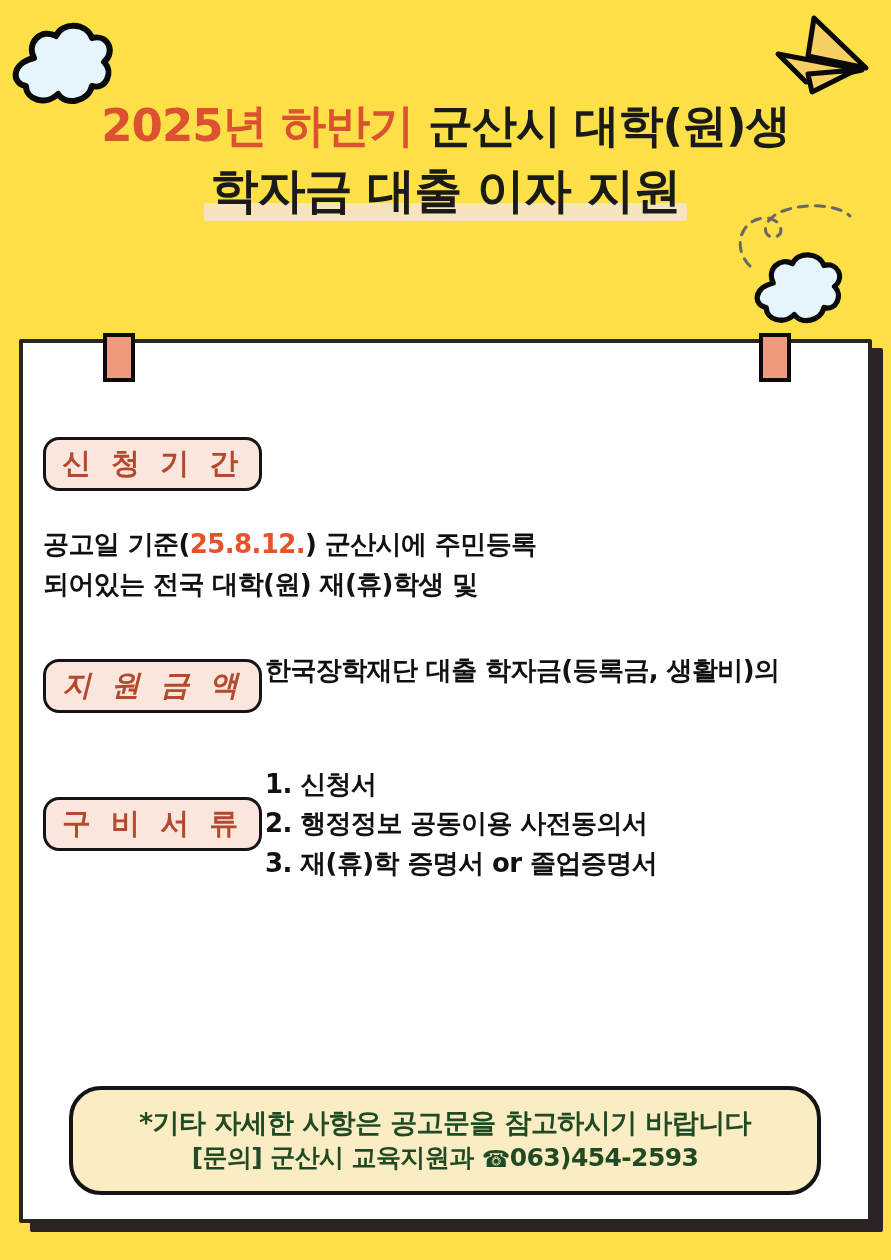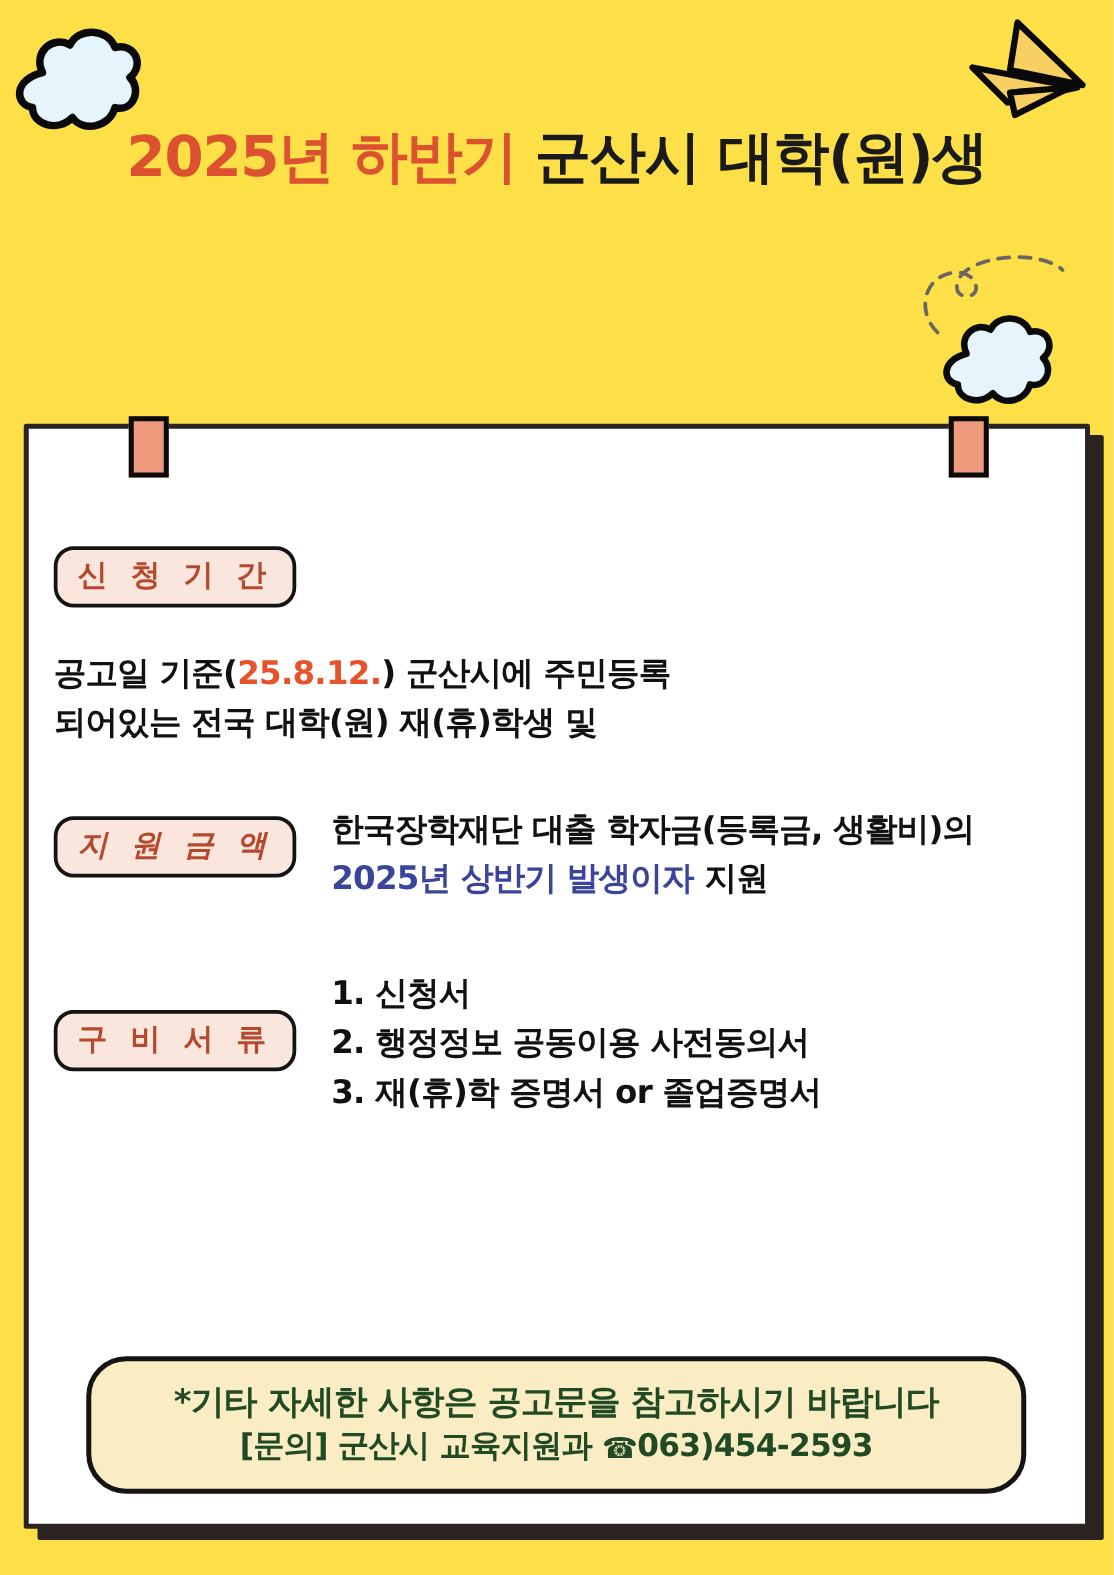--- a/index.html
+++ b/index.html
@@ -124,21 +124,21 @@
 
   .badge {
     display: inline-block;
     background: #fbe6de;
     border: 3px solid #141414;
     border-radius: 16px;
     padding: 7px 16px 9px;
     color: #b4492e;
     font-family: "DejaVu Sans", "Liberation Sans", sans-serif;
     font-weight: bold;
-    font-size: 24px;
+    font-size: 29px;
     letter-spacing: 5px;
     line-height: 1.12;
     white-space: nowrap;
   }
 
   .body-col {
     flex: 1 1 auto;
     padding-top: 2px;
   }
 
@@ -241,20 +241,21 @@
 
   <div class="deco trail">
     <svg width="130" height="80" viewBox="0 0 130 80">
       <path d="M20 76 C2 58 10 30 34 28 C52 27 56 46 44 47 C32 48 30 28 56 20
                C80 12 110 16 120 26" fill="none" stroke="#6b6663" stroke-width="3" stroke-dasharray="9 8" stroke-linecap="round"></path>
     </svg>
   </div>
 
   <div class="header">
     <div class="title-line title-line-1"><span class="t-orange">2025년 하반기 </span><span>군산시 대학(원)생</span></div>
+    <div class="title-line title-line-2"><span class="hl-wrap"><span class="hl-text">학자금 대출 이자 지원</span></span></div>
   </div>
 
   <div class="card-shadow"></div>
 
   <div class="card">
 
     <div class="tape tape-left"></div>
     <div class="tape tape-right"></div>
 
     <div class="rows">
@@ -271,21 +272,20 @@
           <div class="body-line">되어있는 전국 대학(원) 재(휴)학생 및</div>
         </div>
       </div>
 
       <div class="row row-amount">
         <div class="badge-col">
           <span class="badge">지 원 금 액</span>
         </div>
         <div class="body-col">
           <div class="body-line">한국장학재단 대출 학자금(등록금, 생활비)의</div>
-          <div class="body-line"><span class="c-navy">2025년 상반기 발생이자</span><span> 지원</span></div>
         </div>
       </div>
 
       <div class="row row-docs">
         <div class="badge-col">
           <span class="badge">구 비 서 류</span>
         </div>
         <div class="body-col">
           <div class="body-line">1. 신청서</div>
           <div class="body-line">2. 행정정보 공동이용 사전동의서</div>

